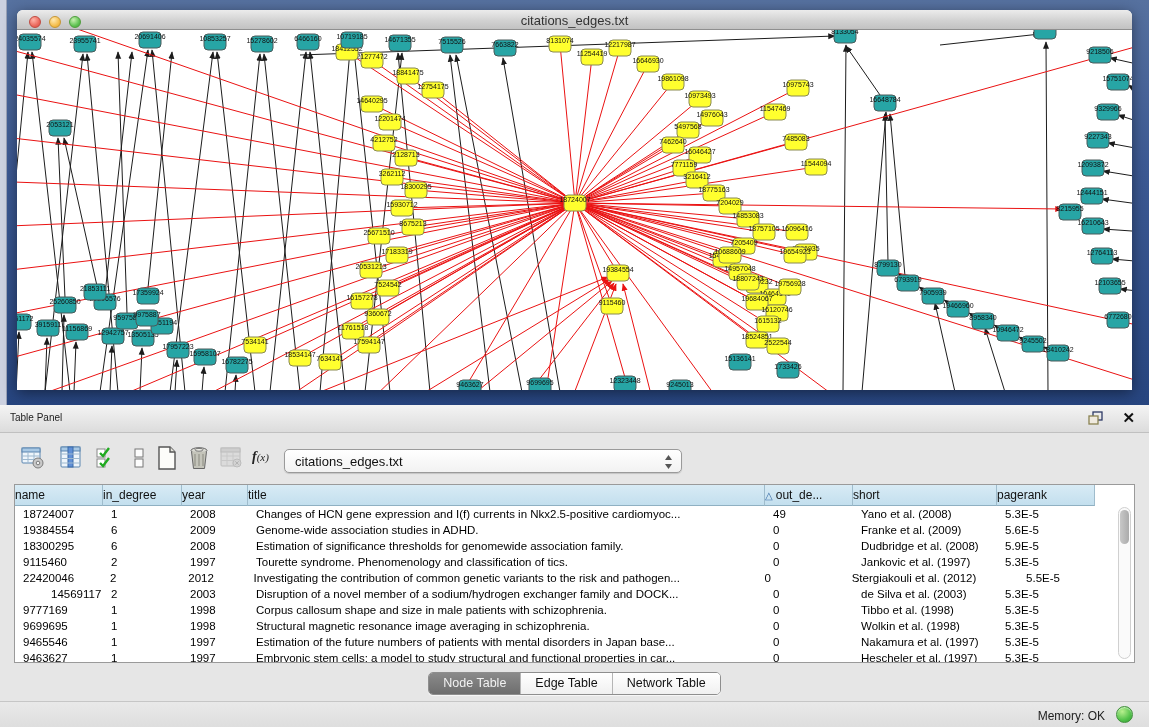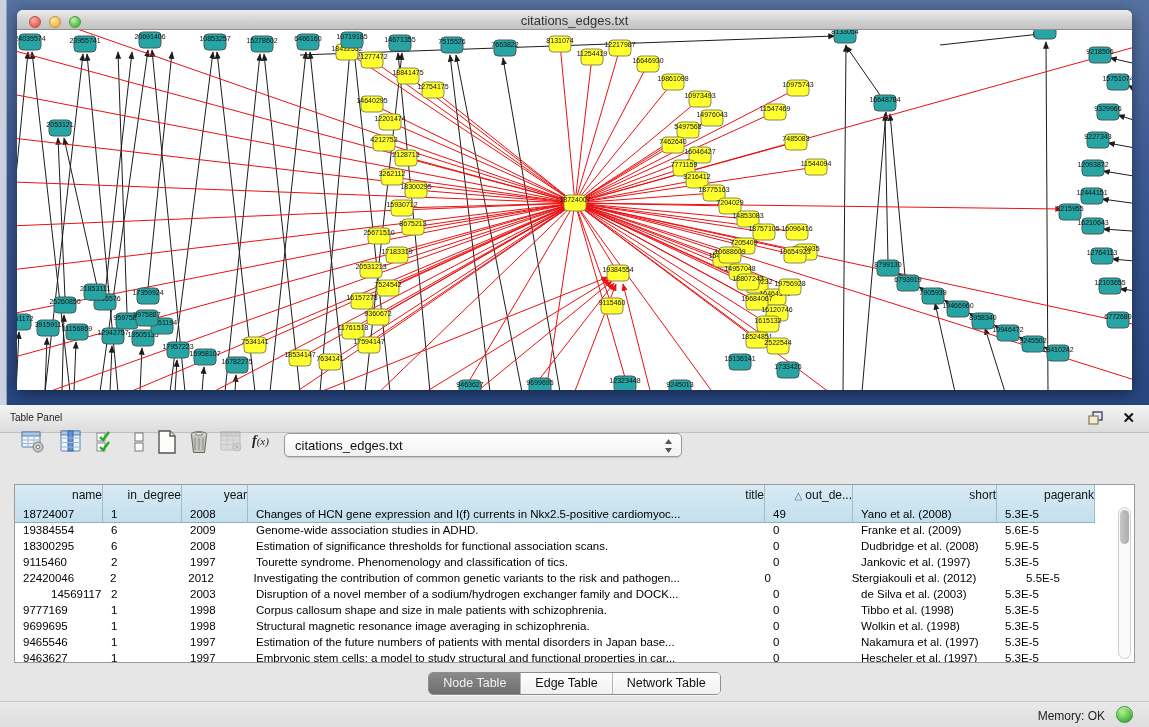--- a/index.html
+++ b/index.html
@@ -36,34 +36,34 @@
 
   
   #table-panel { position:absolute; left:0; top:405px; width:1149px; height:322px;
     background:#e6e6e6; }
   #panel-titlebar { position:absolute; left:0; top:0; width:100%; height:28px;
     background:linear-gradient(180deg,#f4f4f4,#dcdcdc); border-bottom:1px solid #c0c0c0; }
   #panel-title { position:absolute; left:10px; top:7px; font-size:10px; color:#222; }
   #float-btn { position:absolute; right:44px; top:6px; width:17px; height:15px; cursor:default;}
   #close-btn { position:absolute; right:14px; top:4px; font-size:15px; font-weight:bold; color:#111; }
 
-  #toolbar { position:absolute; left:14px; top:22px; height:36px; width:1120px; }
+  #toolbar { position:absolute; left:14px; top:38px; height:36px; width:1120px; }
   .tb-icon { position:absolute; top:2px; width:26px; height:28px; }
   #combo { position:absolute; left:270px; top:6px; width:398px; height:24px;
     background:linear-gradient(180deg,#ffffff,#f2f2f2); border:1px solid #9a9a9a;
     border-radius:5px; box-shadow:0 1px 1px rgba(0,0,0,.15); }
   #combo-text { position:absolute; left:10px; top:4px; font-size:13px; color:#111; }
   #combo-arrows { position:absolute; right:8px; top:4px; width:9px; height:16px; }
 
   #table-box { position:absolute; left:14px; top:79px; width:1121px; height:179px;
     background:#fff; border:1px solid #9a9a9a; overflow:hidden; }
   #thead { position:absolute; left:0; top:0; height:21px; display:flex; }
-  .th { height:38px; background:linear-gradient(180deg,#d8ebf5,#c3dfee);
+  .th { height:21px; background:linear-gradient(180deg,#d8ebf5,#c3dfee);
     border-right:1px solid #9fbccc; border-bottom:1px solid #8fb0c2;
-    font-size:12px; color:#111; text-align:right; line-height:20px;
+    font-size:12px; color:#111; text-align:left; line-height:20px;
     overflow:hidden; white-space:nowrap; }
   .sort-tri { color:#3a6ea8; font-size:10px; margin-right:3px; }
   #tbody { position:absolute; left:0; top:21px; width:1100px; }
   .tr { display:flex; height:16px; }
   .td { font-size:11.5px; color:#000; line-height:16px; padding-left:8px;
     overflow:hidden; white-space:nowrap; }
   #vscroll { position:absolute; right:3px; top:22px; width:13px; height:152px;
     background:#fafafa; border:1px solid #d0d0d0; border-radius:7px; }
   #vthumb { position:absolute; left:1px; top:2px; width:9px; height:34px;
     background:linear-gradient(90deg,#c8c8c8,#ababab); border-radius:5px; }
@@ -833,21 +833,21 @@
             <div class="td" style="width: 66px;">2009</div>
             <div class="td" style="width: 517px;">Genome-wide association studies in ADHD.</div>
             <div class="td" style="width: 88px;">0</div>
             <div class="td" style="width: 144px;">Franke et al. (2009)</div>
             <div class="td" style="width: 98px;">5.6E-5</div>
           </div>
           <div class="tr">
             <div class="td" style="width: 88px;">18300295</div>
             <div class="td" style="width: 79px;">6</div>
             <div class="td" style="width: 66px;">2008</div>
-            <div class="td" style="width: 517px;">Estimation of significance thresholds for functional association scans.</div>
+            <div class="td" style="width: 517px;">Estimation of significance thresholds for genomewide association family.</div>
             <div class="td" style="width: 88px;">0</div>
             <div class="td" style="width: 144px;">Dudbridge et al. (2008)</div>
             <div class="td" style="width: 98px;">5.9E-5</div>
           </div>
           <div class="tr">
             <div class="td" style="width: 88px;">9115460</div>
             <div class="td" style="width: 79px;">2</div>
             <div class="td" style="width: 66px;">1997</div>
             <div class="td" style="width: 517px;">Tourette syndrome. Phenomenology and classification of tics.</div>
             <div class="td" style="width: 88px;">0</div>

